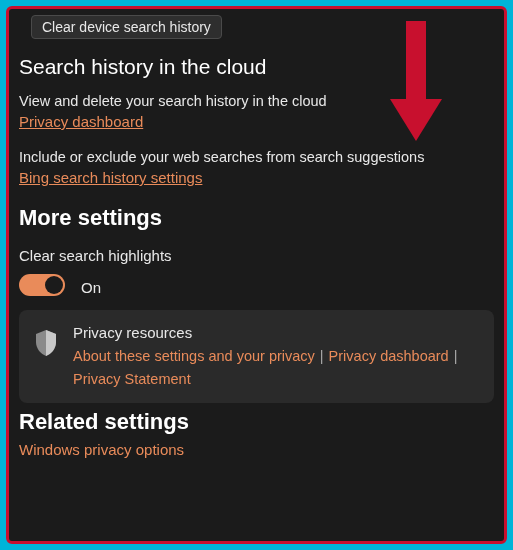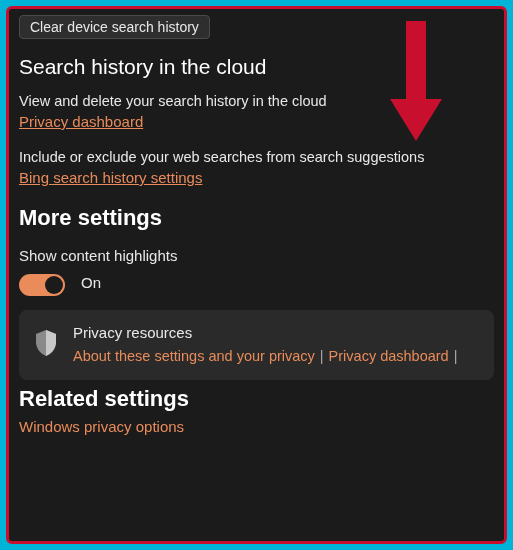--- a/index.html
+++ b/index.html
@@ -30,20 +30,21 @@
   }
   .pill-btn {
     display: inline-block;
     background: #2e2e2e;
     border: 1px solid #4a4a4a;
     border-radius: 4px;
     padding: 3px 10px;
     font-size: 14px;
     color: #e8e8e8;
     cursor: pointer;
+    margin-left: 12px;
   }
   .section-title-lg {
     font-size: 21px;
     font-weight: 400;
     margin-top: 16px;
     color: #ffffff;
   }
   .section-title-xl {
     font-size: 22px;
     font-weight: 600;
@@ -68,21 +69,21 @@
     margin-top: 16px;
     color: #e8e8e8;
   }
   .sub-label {
     font-size: 14px;
     color: #9a9a9a;
     margin-top: 4px;
   }
   .toggle-row {
     display: flex;
-    align-items: flex-start;
+    align-items: flex-end;
     gap: 16px;
     margin-top: 10px;
   }
   .toggle {
     width: 46px;
     height: 22px;
     background: #e98b5a;
     border-radius: 11px;
     position: relative;
     cursor: pointer;
@@ -147,38 +148,39 @@
   <div class="section-title-lg">Search history in the cloud</div>
 
   <div class="body-text">View and delete your search history in the cloud</div>
   <a class="link">Privacy dashboard</a>
 
   <div class="body-text" style="margin-top:18px;">Include or exclude your web searches from search suggestions</div>
   <a class="link">Bing search history settings</a>
 
   <div class="section-title-xl">More settings</div>
 
-  <div class="label">Show content highlights</div>
+  <div class="label">Clear search highlights</div>
 
   <div class="toggle-row">
     <div class="toggle">
       <div class="toggle-knob"></div>
     </div>
     <div class="toggle-state">On</div>
   </div>
 
   <div class="card">
     <svg class="shield" width="22" height="26" viewBox="0 0 22 26">
       <path d="M11 0 L21 4 V12 C21 19 16 24 11 26 C6 24 1 19 1 12 V4 Z" fill="#8a8a8a"></path>
       <path d="M11 0 L21 4 V12 C21 19 16 24 11 26 V0 Z" fill="#c8c8c8"></path>
     </svg>
     <div>
       <div class="card-title">Privacy resources</div>
       <div class="card-links">
         <span class="lnk">About these settings and your privacy</span><span class="sep">|</span><span class="lnk">Privacy dashboard</span><span class="sep">|</span><br>
+        <span class="lnk">Privacy Statement</span>
       </div>
     </div>
   </div>
 
   <div class="section-title-xl" style="margin-top:6px;">Related settings</div>
   <a class="link" style="margin-top:6px; text-decoration:none;">Windows privacy options</a>
 
 </div>
 
 </body></html>

